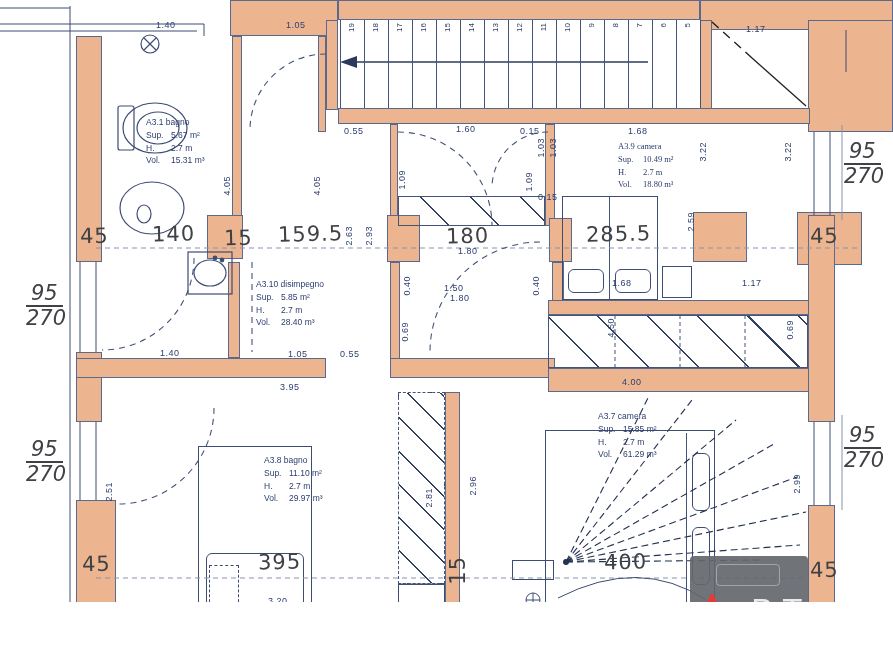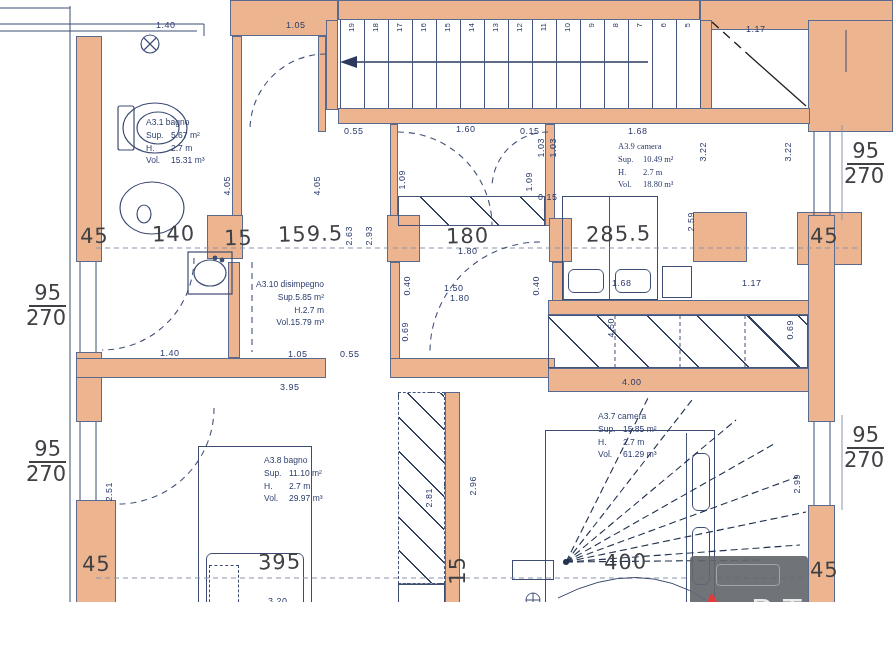--- a/index.html
+++ b/index.html
@@ -17,21 +17,21 @@
   .box{position:absolute;border:1px solid #3c4c72;box-sizing:border-box;background:transparent;}
   .bed{position:absolute;border:1.3px solid #3c4c72;box-sizing:border-box;}
   .pill{position:absolute;border:1px solid #3c4c72;border-radius:6px;box-sizing:border-box;}
   
   .bdim{position:absolute;font-size:9px;letter-spacing:.5px;color:#2c3d6e;white-space:nowrap;z-index:8;}
   .hdim{position:absolute;font-family:"DejaVu Sans",sans-serif;font-size:21px;color:#3f4145;
         letter-spacing:1px;white-space:nowrap;z-index:9;transform:rotate(-1.5deg);}
   .vert{writing-mode:vertical-rl;transform:rotate(180deg) !important;}
   .stnum{position:absolute;font-size:8px;color:#2c3d6e;z-index:7;}
   .wtag{position:absolute;font-family:"DejaVu Sans",sans-serif;font-size:21px;color:#3f4145;
-        text-align:right;line-height:1.05;z-index:9;}
+        text-align:left;line-height:1.05;z-index:9;font-style:italic;}
   .wtag .num{display:inline-block;border-bottom:2px solid #3f4145;padding:0 5px 1px 5px;}
   .rlabel{position:absolute;font-size:8.5px;color:#2c3d6e;z-index:8;line-height:1.45;white-space:nowrap;}
   .rlabel .rt{margin-bottom:1px;}
   .rlabel .k{display:inline-block;width:25px;}
   svg.overlay{position:absolute;left:0;top:0;z-index:6;}
   .tread{position:absolute;background:#44537a;width:1px;top:20px;height:88px;z-index:5;}
   
   #logo{position:absolute;left:690px;top:556px;width:118px;height:100px;background:rgba(100,103,108,0.92);
         border-radius:4px;z-index:20;display:flex;align-items:center;justify-content:center;}
   #logo .cab{position:absolute;left:26px;top:8px;width:62px;height:20px;border:1px solid rgba(255,255,255,.35);border-radius:4px;}
@@ -268,25 +268,25 @@
       <span class="stnum vert" style="left: 683px; top: 23px;">5</span>
       <div class="tread" style="left: 700px;"></div>
     </div>
   <div class="dimlayer" id="roomlabels">
       <div class="rlabel" style="left: 146px; top: 116px;">
         <div class="rt">A3.1 bagno</div>
         <div><span class="k">Sup.</span><span>5.67 m²</span></div>
         <div><span class="k">H.</span><span>2.7 m</span></div>
         <div><span class="k">Vol.</span><span>15.31 m³</span></div>
       </div>
-      <div class="rlabel" style="left: 256px; top: 278px; text-align: right;">
+      <div class="rlabel" style="left: 256px; top: 278px;">
         <div class="rt">A3.10 disimpegno</div>
         <div><span class="k">Sup.</span><span>5.85 m²</span></div>
         <div><span class="k">H.</span><span>2.7 m</span></div>
-        <div><span class="k">Vol.</span><span>15.79 m³</span></div>
+        <div><span class="k">Vol.</span><span>28.40 m³</span></div>
       </div>
       <div class="rlabel" style="left: 618px; top: 140px; font-family: Liberation Serif, serif;">
         <div class="rt">A3.9 camera</div>
         <div><span class="k">Sup.</span><span>10.49 m²</span></div>
         <div><span class="k">H.</span><span>2.7 m</span></div>
         <div><span class="k">Vol.</span><span>18.80 m³</span></div>
       </div>
       <div class="rlabel" style="left: 598px; top: 410px;">
         <div class="rt">A3.7 camera</div>
         <div><span class="k">Sup.</span><span>15.85 m²</span></div>

